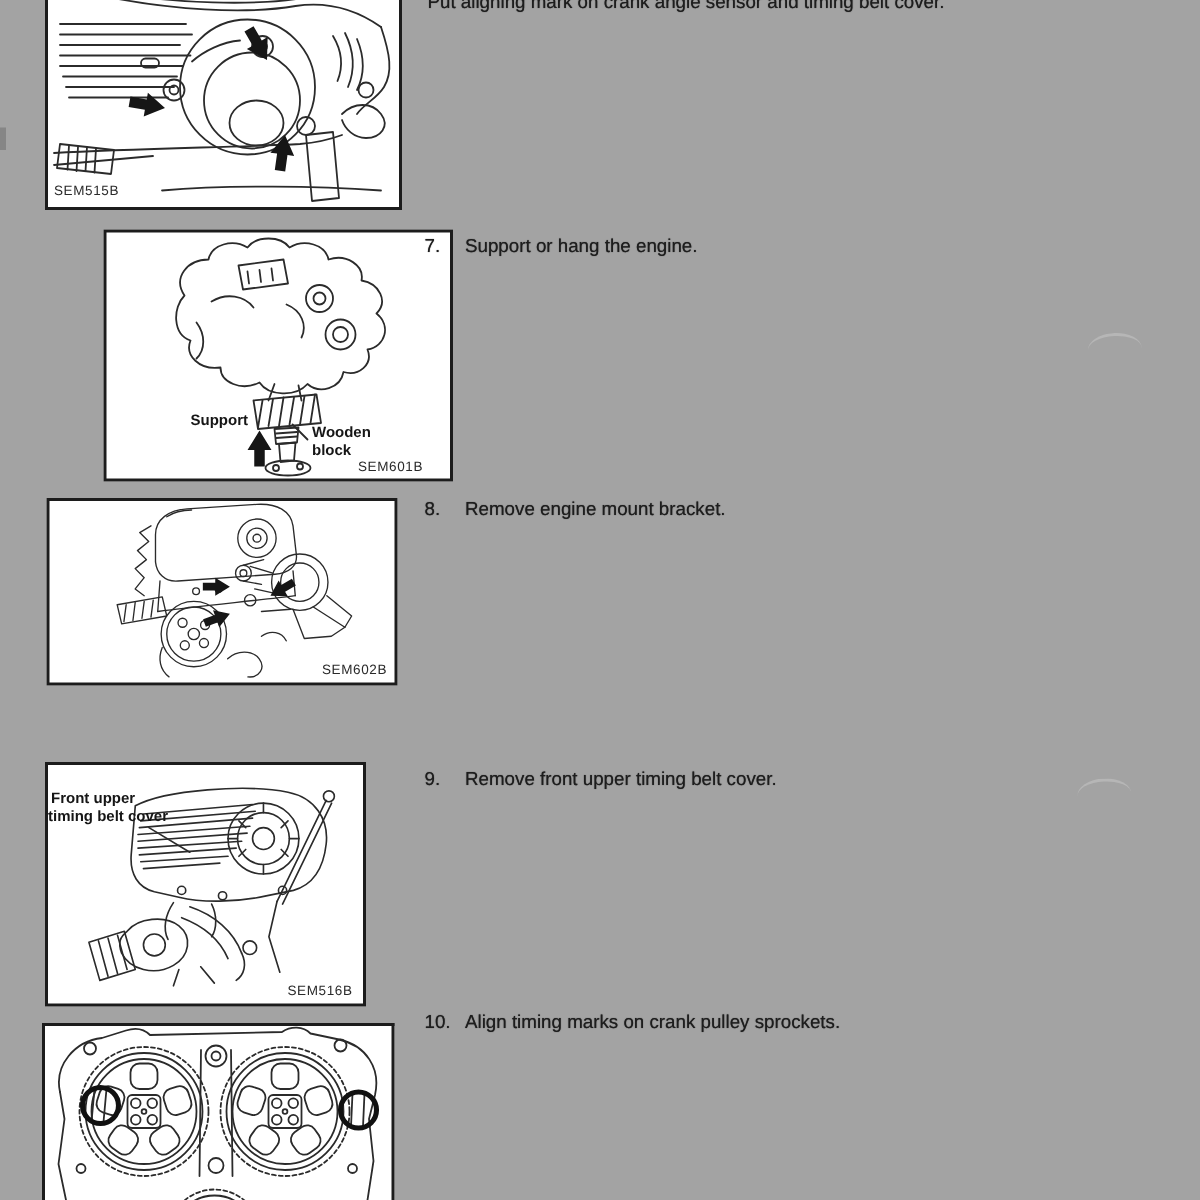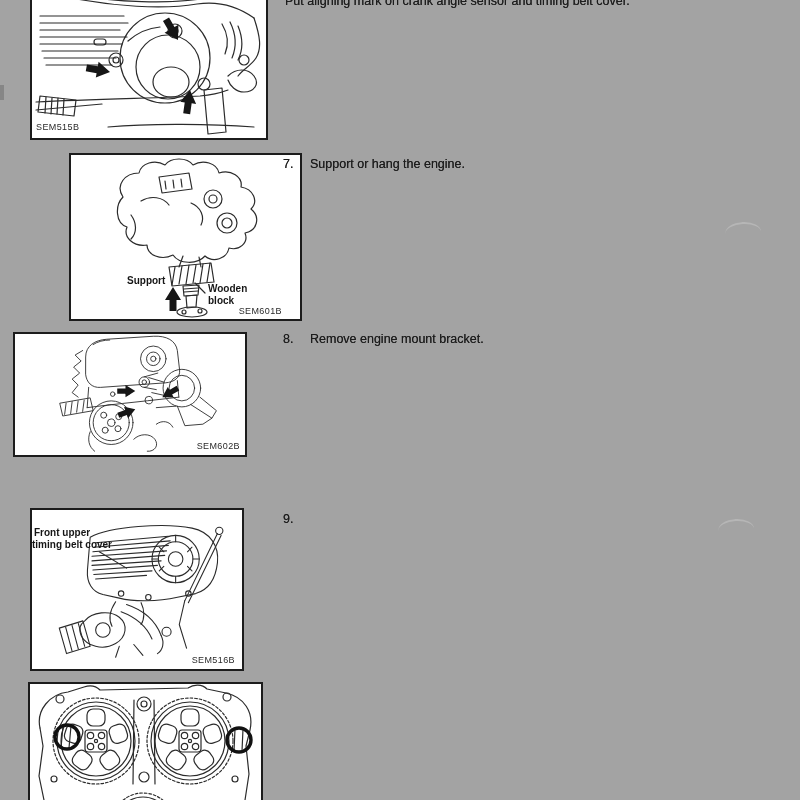--- a/index.html
+++ b/index.html
@@ -115,21 +115,21 @@
       <g fill="#161616" stroke="none">
         <path d="M0,0 l8,13 h-4.5 v11 h-7 v-11 h-4.5 z" transform="translate(102,132)"></path>
       </g>
     </svg>
     <span class="figlabel" style="left:56px; top:120px;">Support</span>
     <span class="figlabel" style="left:137px; top:128px;">Wooden</span>
     <span class="figlabel" style="left:137px; top:140px;">block</span>
     <span class="figcode" style="right:18px; bottom:3px;">SEM601B</span>
   </figure>
 
-  <figure class="fig" style="left:13px; top:332px; width:234px; height:125px;">
+  <figure class="fig" style="left:31px; top:332px; width:234px; height:125px;">
     <svg viewBox="0 0 230 161">
       <g fill="none" stroke="#2b2b2b" stroke-width="1.2" stroke-linecap="round" stroke-linejoin="round">
         <path d="M56,30 C56,16 68,8 84,7 L146,3 C164,2 176,9 178,22 L181,48 C182,58 174,64 162,65 L76,71 C64,72 57,64 56,54 Z"></path>
         <path d="M66,14 C72,10 80,8 88,8"></path>
         <circle cx="146" cy="33" r="17"></circle>
           <circle cx="146" cy="33" r="9"></circle>
           <circle cx="146" cy="33" r="3.5"></circle>
         <path d="M60,71 L58,98 M178,62 L180,84"></path>
         <path d="M58,98 C95,93 150,88 180,84"></path>
         <circle cx="92" cy="80" r="3"></circle>
@@ -269,19 +269,24 @@
   <div class="step" style="top:157px;">
     <span class="num">7.</span>
     <span class="txt">Support or hang the engine.</span>
   </div>
   <div class="step" style="top:332px;">
     <span class="num">8.</span>
     <span class="txt">Remove engine mount bracket.</span>
   </div>
   <div class="step" style="top:512px;">
     <span class="num">9.</span>
+    <span class="txt">Remove front upper timing belt cover.</span>
+  </div>
+  <div class="step" style="top:674px;">
+    <span class="num">10.</span>
+    <span class="txt">Align timing marks on crank pulley sprockets.</span>
   </div>
 
   <div class="scan-arc" style="left:725px; top:222px;"></div>
   <div class="scan-arc" style="left:718px; top:519px;"></div>
   <div class="edge-tick" style="top:85px; height:15px;"></div>
 
 </div>
 
 </body></html>

